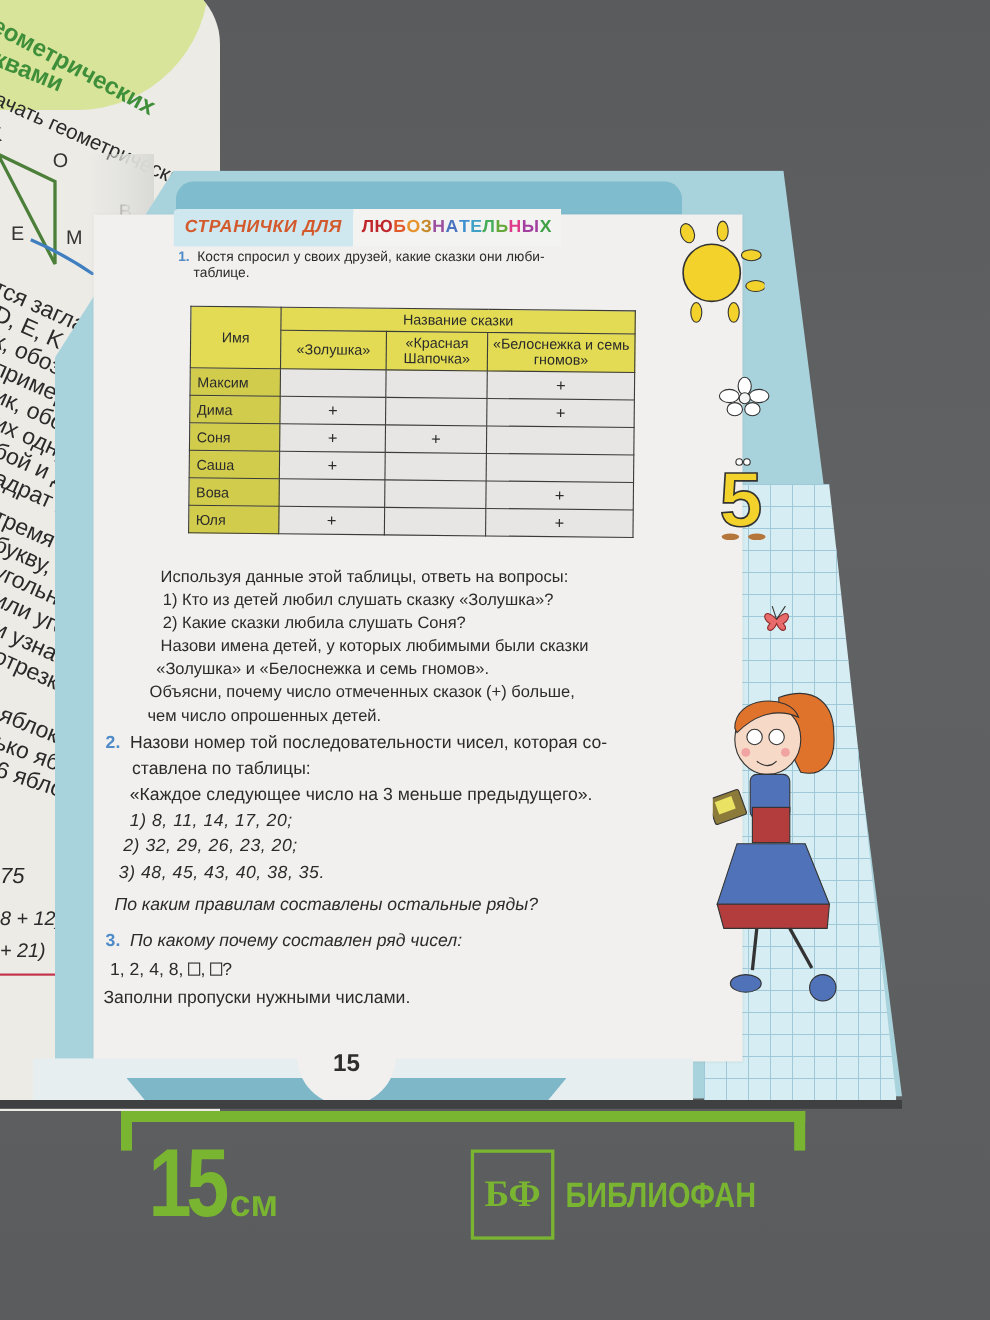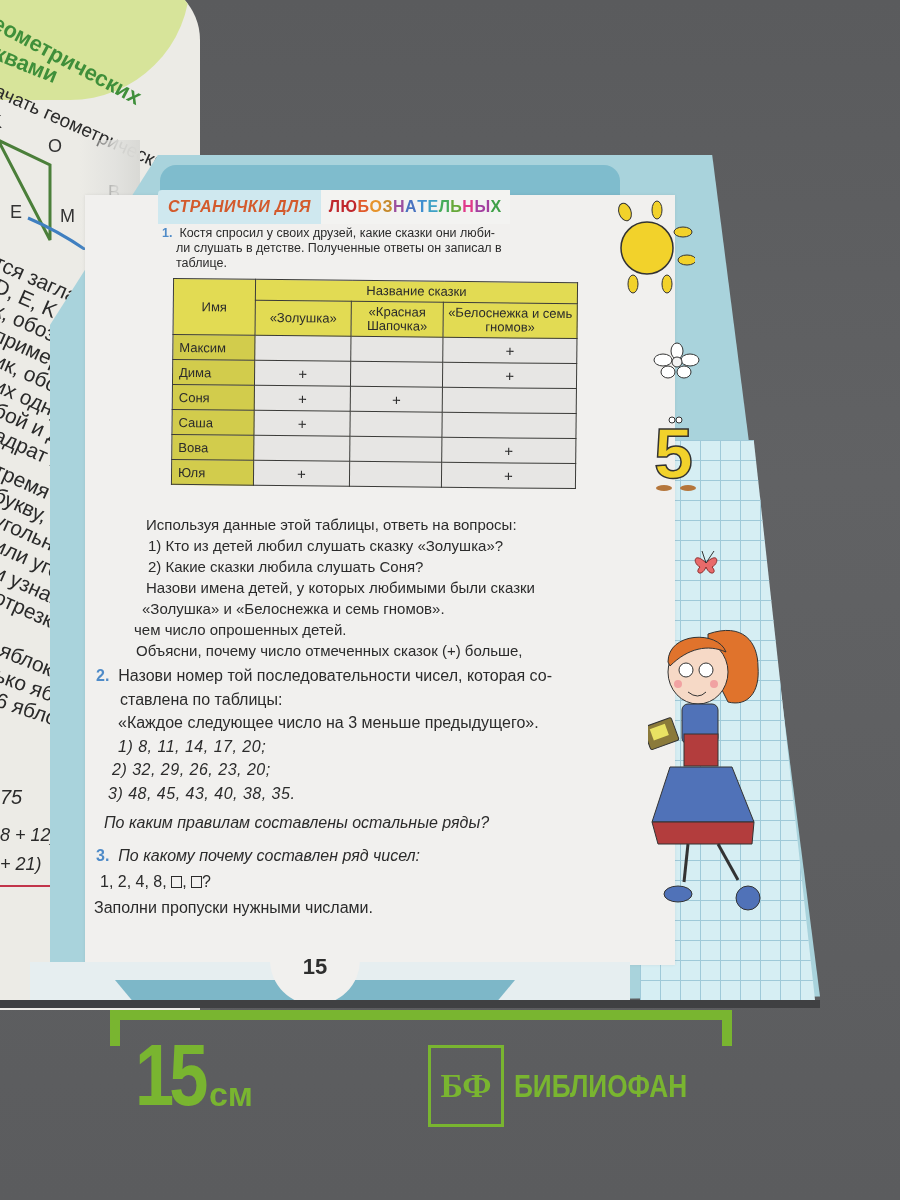--- a/index.html
+++ b/index.html
@@ -224,21 +224,20 @@
       <span style="color:#46ac5a">Л</span>
       <span style="color:#66a83a">Ь</span>
       <span style="color:#e03a8a">Н</span>
       <span style="color:#a33fa0">Ы</span>
       <span style="color:#3fa048">Х</span>
   </div>
 </div>
 
 <div class="task t1">
   <div class="t1-line"><span class="task-num">1.</span>&nbsp;&nbsp;<span>Костя спросил у своих друзей, какие сказки они люби-</span></div>
-  <div class="t1-line" style="padding-left:14px;">ли слушать в детстве. Полученные ответы он записал в</div>
   <div class="t1-line" style="padding-left:14px;">таблице.</div>
 </div>
 
 <table class="survey">
   <tbody>
       <tr>
     <th rowspan="2" style="width:82px;">Имя</th>
     <th colspan="3">Название сказки</th>
   </tr>
   <tr>
@@ -284,22 +283,22 @@
   </tr>
 </tbody>
   </table>
 
 <div class="questions">
   <div class="q" style="padding-left:16px;">Используя данные этой таблицы, ответь на вопросы:</div>
   <div class="q" style="padding-left:18px;">1) Кто из детей любил слушать сказку «Золушка»?</div>
   <div class="q" style="padding-left:18px;">2) Какие сказки любила слушать Соня?</div>
   <div class="q" style="padding-left:16px;">Назови имена детей, у которых любимыми были сказки</div>
   <div class="q" style="padding-left:12px;">«Золушка» и «Белоснежка и семь гномов».</div>
+  <div class="q" style="padding-left:6px;">Объясни, почему число отмеченных сказок (+) больше,</div>
   <div class="q" style="padding-left:4px;">чем число опрошенных детей.</div>
-  <div class="q" style="padding-left:6px;">Объясни, почему число отмеченных сказок (+) больше,</div>
 </div>
 
 <div class="task2">
   <div class="nowrap"><span class="task-num">2.</span>&nbsp;&nbsp;<span>Назови номер той последовательности чисел, которая со-</span></div>
   <div class="nowrap" style="padding-left:24px;">ставлена по таблицы:</div>
   <div class="nowrap" style="padding-left:22px;">«Каждое следующее число на 3 меньше предыдущего».</div>
   <div class="seq" style="padding-left:22px; font-style:italic;">1) 8, 11, 14, 17, 20;</div>
   <div class="seq" style="padding-left:16px; font-style:italic;">2) 32, 29, 26, 23, 20;</div>
   <div class="seq" style="padding-left:12px; font-style:italic;">3) 48, 45, 43, 40, 38, 35.</div>
   <div class="nowrap" style="padding-left:8px; margin-top:6px; font-style:italic;">По каким правилам составлены остальные ряды?</div>

